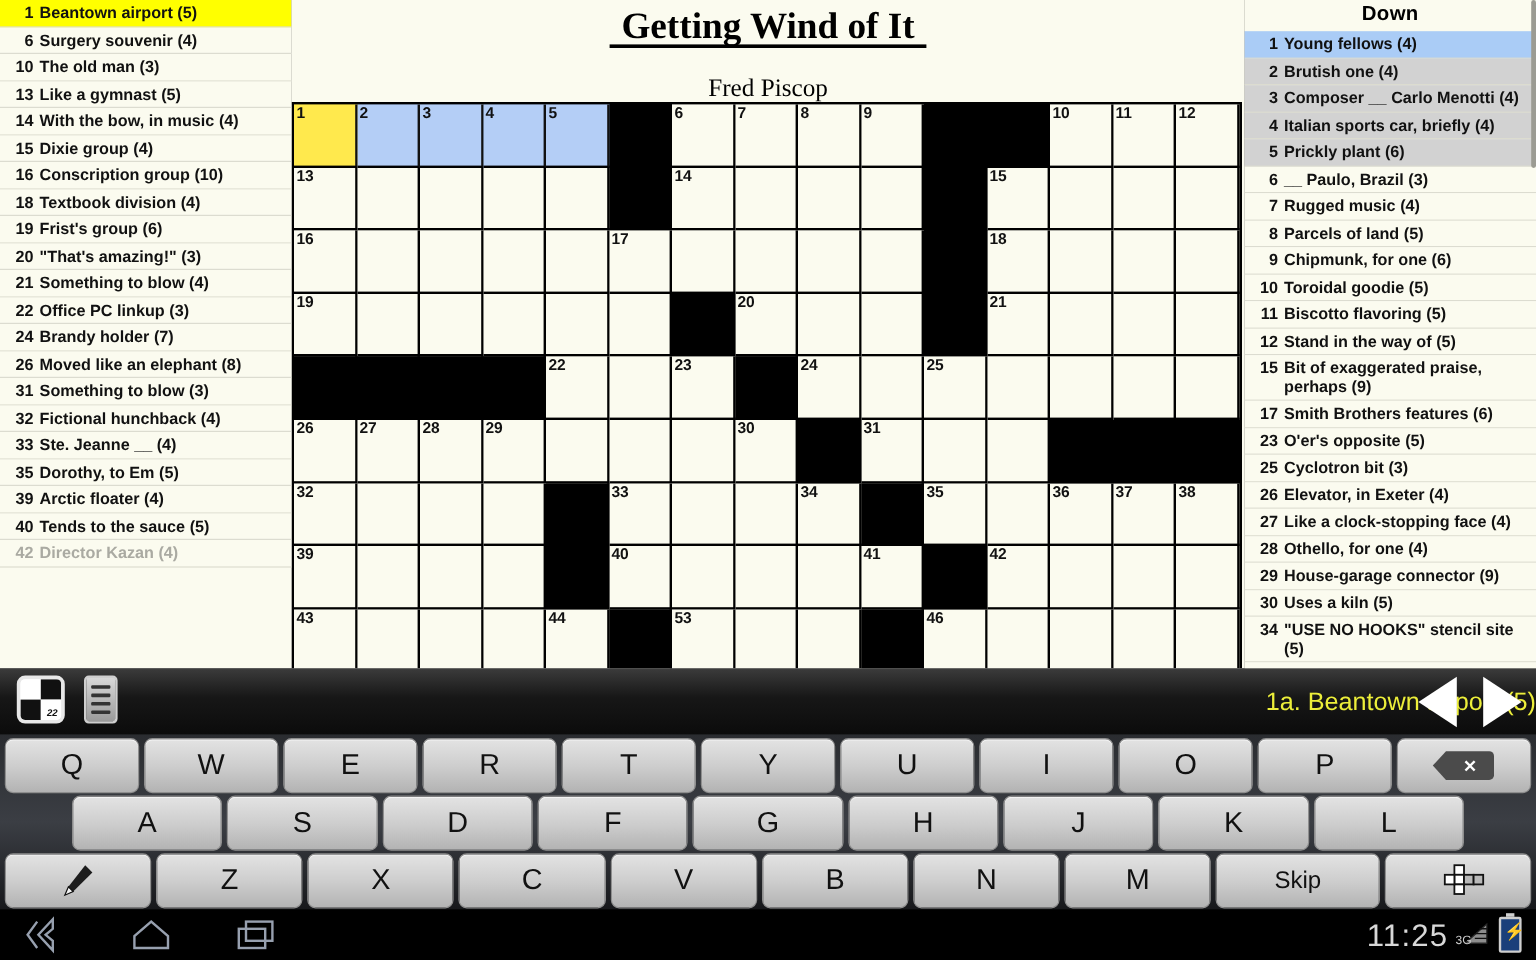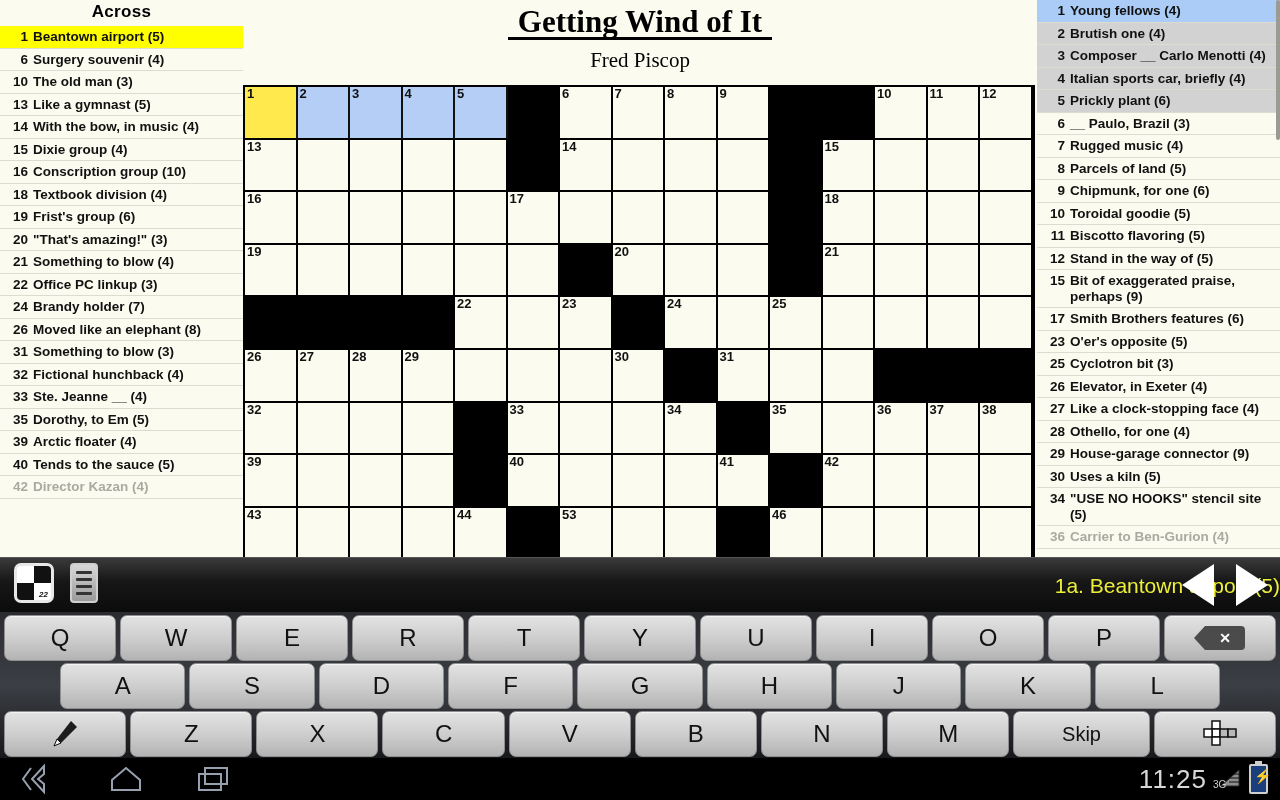--- a/index.html
+++ b/index.html
@@ -77,21 +77,21 @@
     line-height: 1.0;
     padding-top: 4px;
     display: inline-block;
     border-bottom: 3px solid #000;
     padding-left: 10px; padding-right: 10px;
   }
   #puz-author {
     font-family: "Liberation Serif", serif;
     font-size: 21px;
     color: #000;
-    margin-top: 8px;
+    margin-top: 21px;
   }
 
   
   #grid-wrap {
     position: relative;
     width: 792px;
     height: 472px;
     overflow: hidden;
     background: #fbfbef;
   }
@@ -248,21 +248,20 @@
     position:absolute; right:0; top:0; width:4px; height:140px;
     background:#9b9b93; border-radius:2px;
   }
 </style>
 </head>
 <body>
 
 <div id="app">
 
   <div class="clue-panel" id="across-panel">
-    <div class="panel-title">Across</div>
     <div class="clue-list" id="across-list">
         <div class="clue-row sel-across">
           <span class="clue-num">1</span>
           <span class="clue-text"><span>Beantown airport</span> <span class="clue-len">(5)</span></span>
         </div>
         <div class="clue-row">
           <span class="clue-num">6</span>
           <span class="clue-text"><span>Surgery souvenir</span> <span class="clue-len">(4)</span></span>
         </div>
         <div class="clue-row">
@@ -594,20 +593,21 @@
             <div class="cell"></div>
             <div class="cell"></div>
             <div class="cell"></div>
             <div class="cell"></div>
           </div>
         </div>
     </div>
   </div>
 
   <div class="clue-panel" id="down-panel">
+    <div class="panel-title">Down</div>
     <div class="clue-list" id="down-list">
         <div class="clue-row sel-down">
           <span class="clue-num">1</span>
           <span class="clue-text"><span>Young fellows</span> <span class="clue-len">(4)</span></span>
         </div>
         <div class="clue-row cross">
           <span class="clue-num">2</span>
           <span class="clue-text"><span>Brutish one</span> <span class="clue-len">(4)</span></span>
         </div>
         <div class="clue-row cross">

